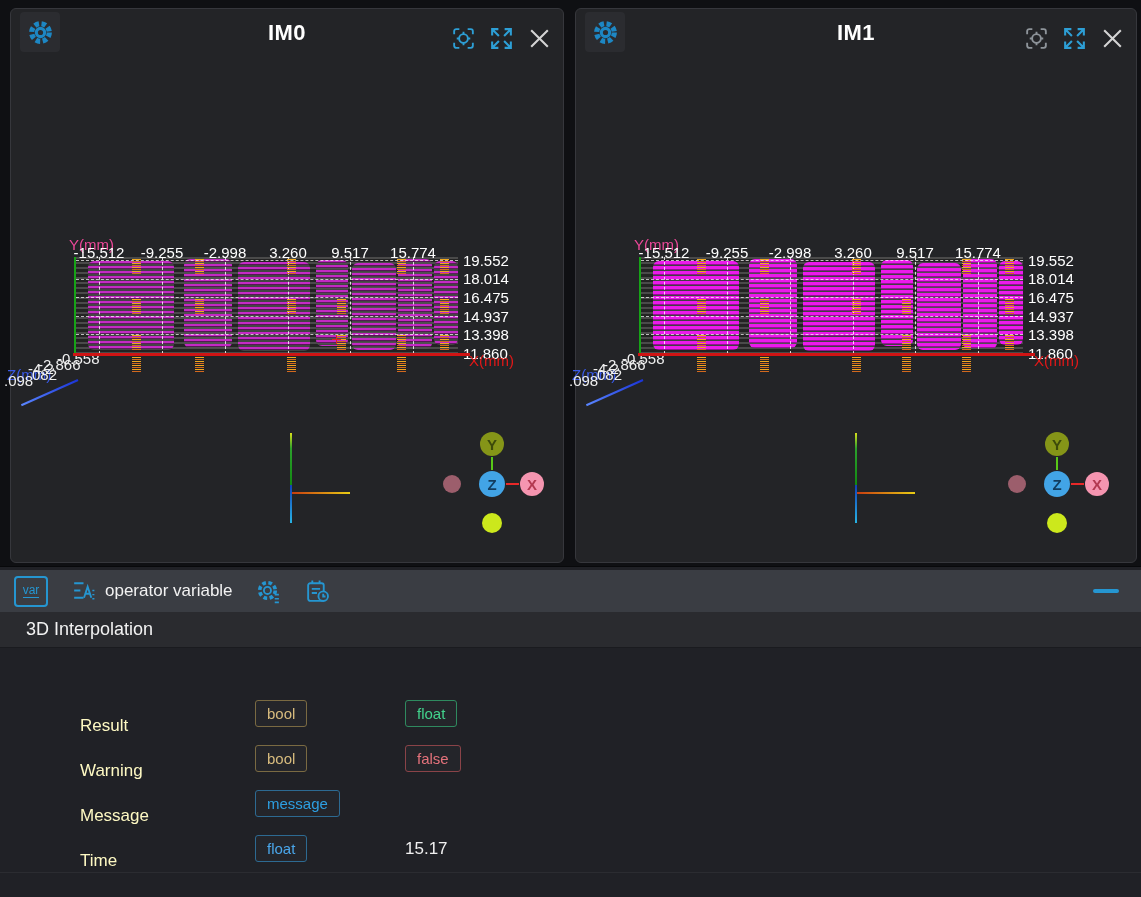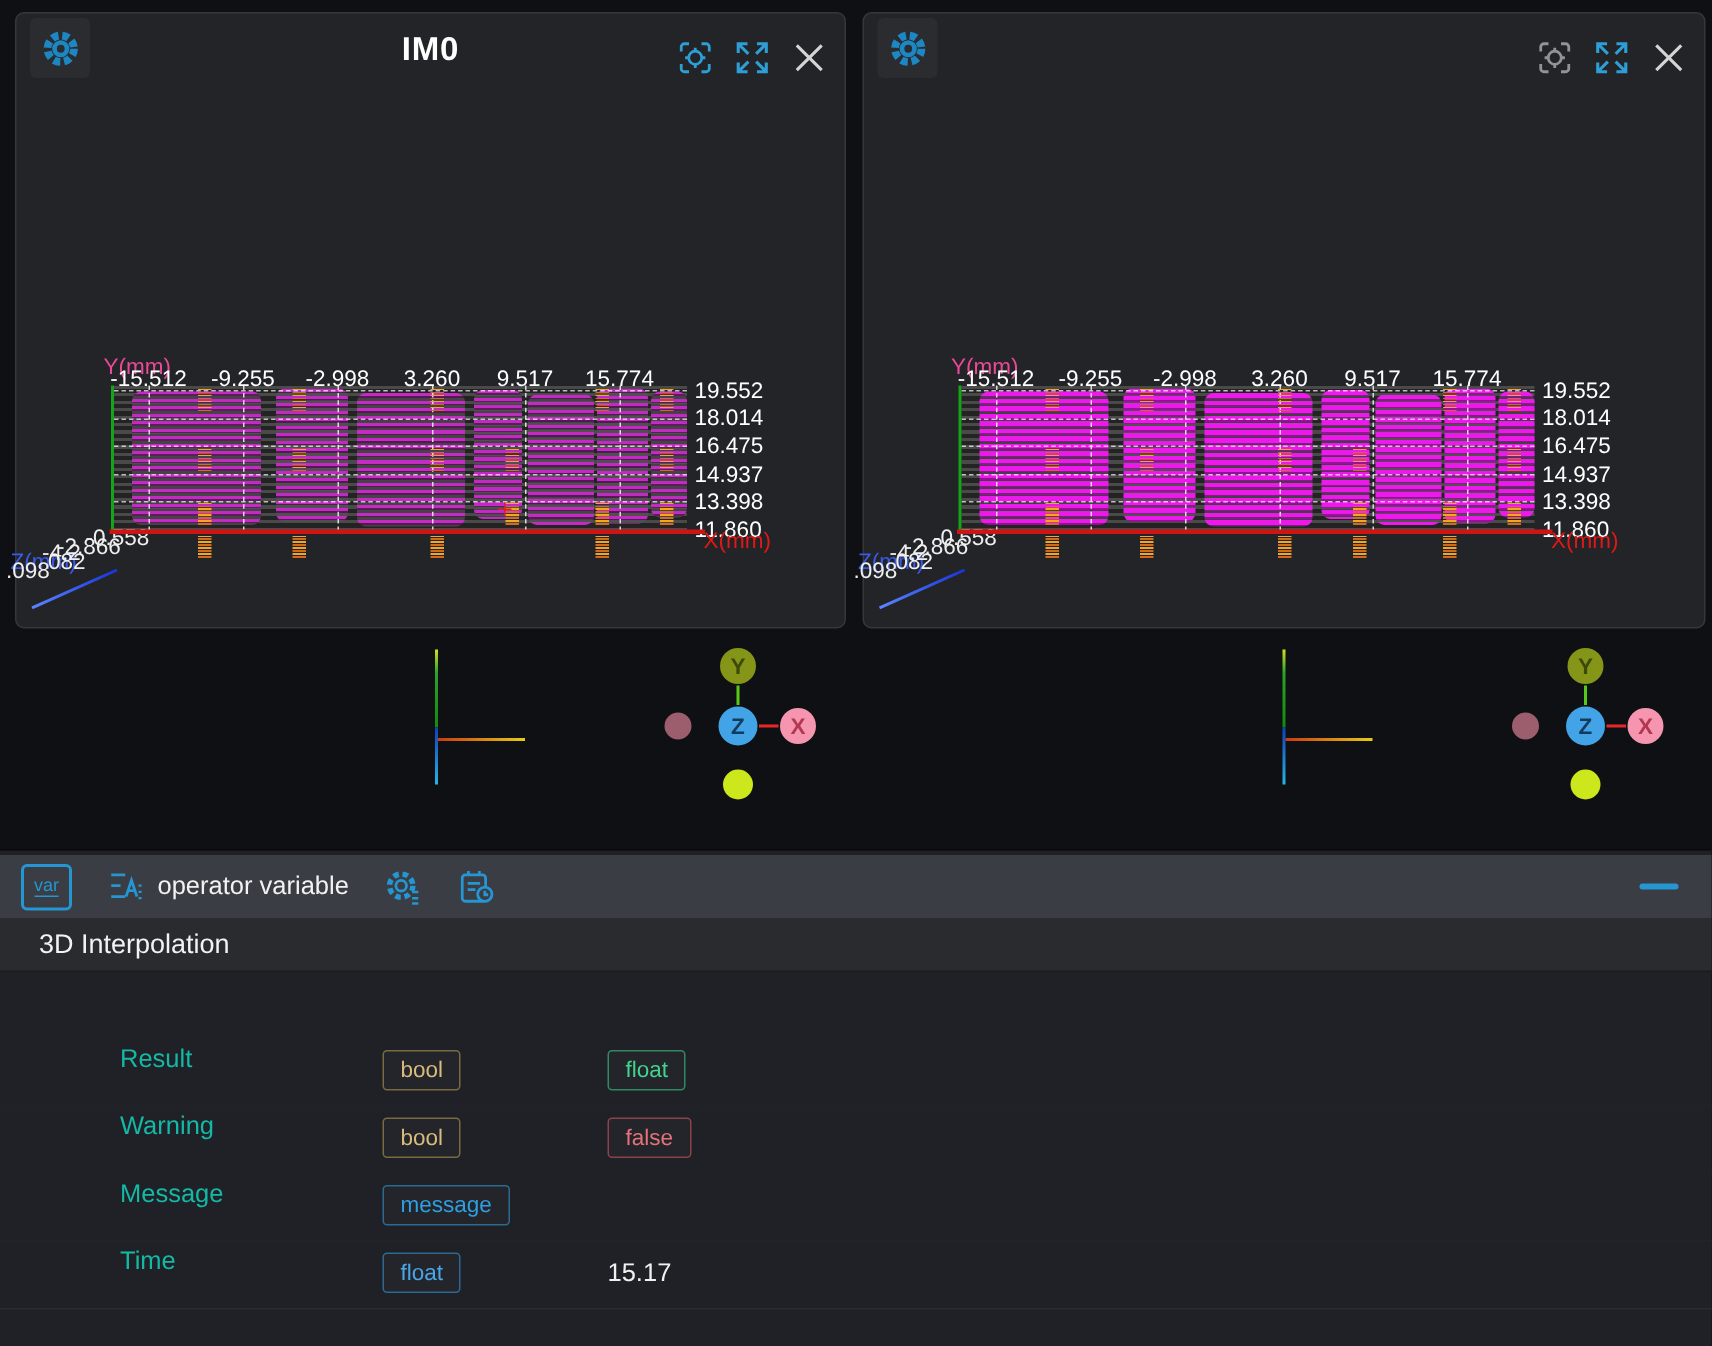--- a/index.html
+++ b/index.html
@@ -1,20 +1,20 @@
 <!DOCTYPE html>
 <html><head>
 <meta charset="utf-8">
 <style>
   html,body{margin:0;padding:0;background:#0f1013;width:1141px;height:897px;
     font-family:"Liberation Sans",sans-serif;overflow:hidden;}
   .stage{position:absolute;inset:0;width:1141px;height:897px;}
 
   
-  .panel{position:absolute;top:8px;height:411px;background:#232427;
+  .panel{position:absolute;top:8px;height:555px;background:#232427;
     border:1px solid #36373c;border-radius:6px;box-sizing:border-box;}
   #im0{left:10px;width:554px;}
   #im1{left:575px;width:562px;}
   .panel-header{position:absolute;left:0;right:0;top:0;height:46px;z-index:5;}
   .gear-btn{position:absolute;left:9px;top:3px;width:40px;height:40px;background:#2b2c30;
     border-radius:4px;display:flex;align-items:center;justify-content:center;cursor:pointer;}
   .panel-title{position:absolute;left:0;right:0;top:11px;text-align:center;
     font-size:22px;font-weight:bold;color:#ffffff;letter-spacing:.5px;}
   .hdr-icons{position:absolute;right:10px;top:16px;display:flex;gap:11px;align-items:center;}
   .hicon{width:27px;height:27px;cursor:pointer;}
@@ -97,21 +97,21 @@
     border-bottom:1px solid #1a1b1f;display:flex;align-items:center;}
   .section-bar span{font-size:18px;color:#f2f2f2;margin-left:26px;}
   .thead{position:absolute;left:0;top:81px;right:0;height:44px;background:#242529;
     border-bottom:1px solid #333438;}
   .th{position:absolute;top:11px;font-size:17px;color:#e2e2e6;}
   .th-name{left:80px}.th-type{left:255px}.th-value{left:405px}
   .col-div{position:absolute;top:11px;width:1px;height:22px;background:#4a4b52;}
   .cd1{left:240px}.cd2{left:390px}
   .trow{position:absolute;left:0;right:0;height:45px;background:#202126;border-bottom:1px solid #2b2c31;}
   .r1{top:125px}.r2{top:170px}.r3{top:215px}.r4{top:260px}
-  .cell-name{position:absolute;left:80px;top:4px;font-size:17px;color:#14b8a6;}
+  .cell-name{position:absolute;left:80px;top:24px;font-size:17px;color:#fef9c3;}
   .cell-type{position:absolute;left:255px;top:8px;}
   .cell-value{position:absolute;left:405px;top:8px;}
   .cell-plain{position:absolute;left:405px;top:12px;font-size:17px;color:#f0f0f0;}
   .badge{display:inline-block;padding:3px 11px;border:1px solid;border-radius:3px;
     font-size:15px;line-height:19px;background:rgba(255,255,255,.02);cursor:default;}
   .bd-bool{color:#d8bc7e;border-color:#7a6a42;}
   .bd-true{color:#42d38d;border-color:#2f8a5f;}
   .bd-false{color:#e4727b;border-color:#8a4348;}
   .bd-msg{color:#2d9fe2;border-color:#2d6a92;}
   .bd-float{color:#4aa6ea;border-color:#2d6a92;}
@@ -242,20 +242,21 @@
   </div>
 
   <div class="panel" id="im1">
     <div class="panel-header">
       <div class="gear-btn">
         <svg class="hicon" viewBox="0 0 26 26">
           <circle cx="13" cy="13" r="8.5" fill="none" stroke="#1d87c4" stroke-width="5" stroke-dasharray="4.3 2.5"></circle>
           <circle cx="13" cy="13" r="4" fill="#2b2c30" stroke="#1d87c4" stroke-width="3"></circle>
         </svg>
       </div>
+      <div class="panel-title">IM1</div>
       <div class="hdr-icons">
         <svg class="hicon" viewBox="0 0 26 26">
           <g fill="none" stroke="#8e949a" stroke-width="1.8">
             <path d="M4 9 V6 a2 2 0 0 1 2-2 h3 M17 4 h3 a2 2 0 0 1 2 2 v3 M22 17 v3 a2 2 0 0 1 -2 2 h-3 M9 22 H6 a2 2 0 0 1 -2-2 v-3"></path>
             <circle cx="13" cy="13" r="4.2"></circle>
             <path d="M13 6.5 v3 M13 16.5 v3 M6.5 13 h3 M16.5 13 h3"></path>
           </g>
         </svg>
         <svg class="hicon" viewBox="0 0 26 26">
           <g fill="none" stroke="#2d9fd6" stroke-width="2">

